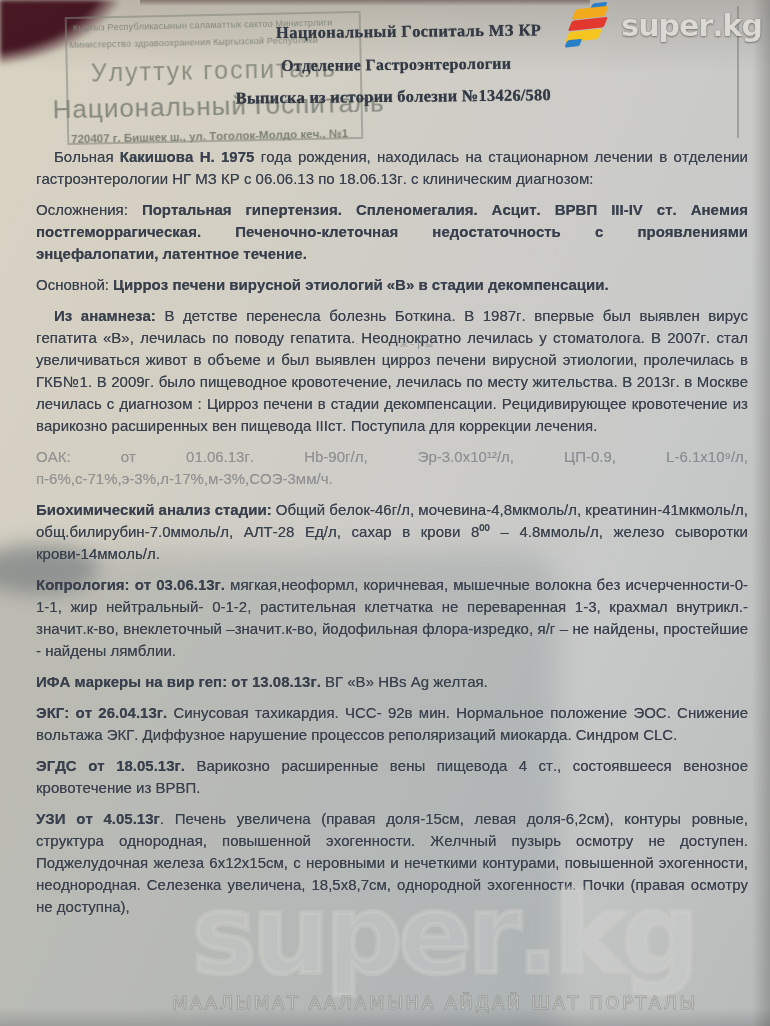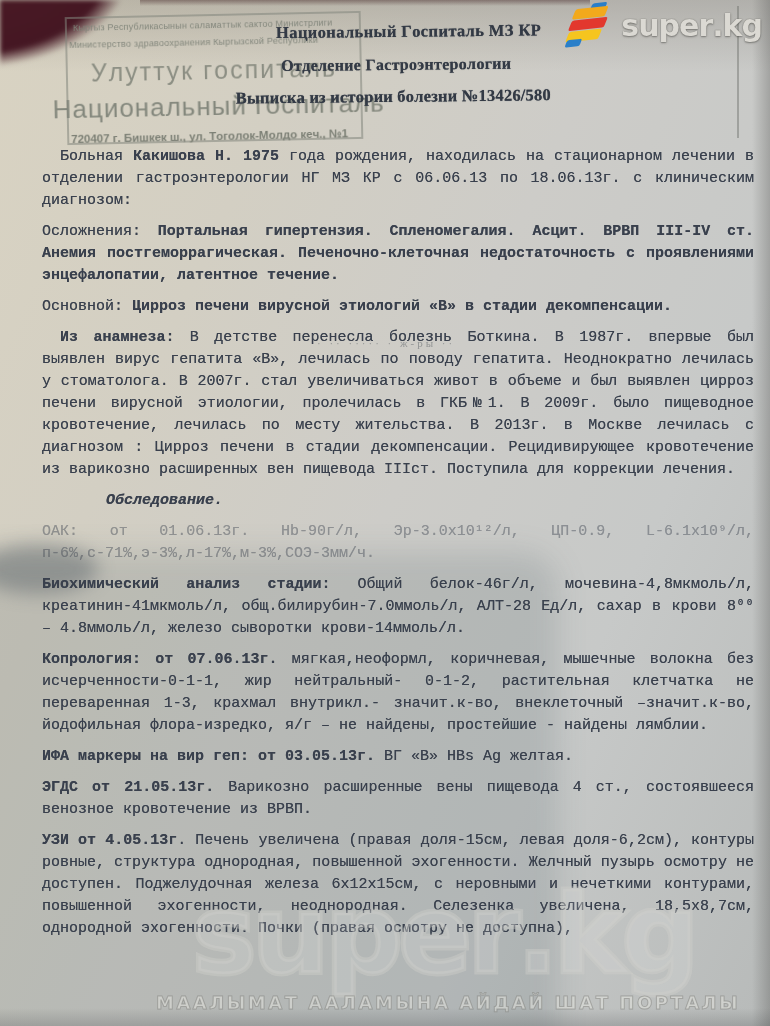--- a/index.html
+++ b/index.html
@@ -49,38 +49,38 @@
   .logo-stripe{position:absolute;height:10px;border-radius:2px;transform:skewX(-28deg);}
   .ls0{top:0;left:31px;width:15px;height:7px;}
   .ls1{top:4px;left:13px;width:33px;}
   .ls2{top:15px;left:8px;width:36px;}
   .ls3{top:26px;left:4px;width:33px;}
   .ls4{top:34px;left:2px;width:15px;height:7px;}
   .logo-text{font-family:"DejaVu Sans",sans-serif;font-weight:bold;font-size:30px;
     color:#dbd9d3;letter-spacing:-1px;
     text-shadow:0 1px 2px rgba(70,70,66,.55),0 0 1px rgba(90,90,85,.85);}
   
-  .doc-body{position:absolute;left:42px;top:146px;width:712px;z-index:2;
-    font-family:Liberation Mono, monospace;font-size:15px;line-height:22px;
+  .doc-body{position:absolute;left:36px;top:146px;width:712px;z-index:2;
+    font-family:Liberation Sans, sans-serif;font-size:15px;line-height:22px;
     color:#39404d;text-shadow:0 0 .6px rgba(57,64,77,.75);}
   .para{text-align:justify;margin:0 0 9px 0;}
   .para.indent{text-indent:18px;}
   .para.heading{text-indent:64px;font-style:italic;}
   .para .b{font-weight:bold;}
   .para.faded{opacity:.42;filter:blur(.55px);}
   .ghost-marks{position:absolute;left:295px;top:337px;z-index:1;font-size:11px;
     font-family:"Liberation Serif",serif;color:rgba(90,95,100,.5);
     letter-spacing:3px;filter:blur(.6px);margin-left:22px;}
   
   .watermark{position:absolute;inset:0;z-index:3;pointer-events:none;}
   .wm-main{position:absolute;left:192px;top:872px;font-family:"DejaVu Sans",sans-serif;
     font-weight:bold;font-size:108px;letter-spacing:-4px;
     color:rgba(255,255,255,.13);-webkit-text-stroke:5px rgba(208,208,202,.42);}
-  .wm-tagline{position:absolute;left:156px;top:992px;font-family:"DejaVu Sans",sans-serif;
-    font-weight:bold;font-size:18px;letter-spacing:2.5px;white-space:nowrap;
+  .wm-tagline{position:absolute;left:172px;top:992px;font-family:"DejaVu Sans",sans-serif;
+    font-weight:normal;font-size:18px;letter-spacing:2.5px;white-space:nowrap;
     color:rgba(232,231,226,.48);-webkit-text-stroke:1px rgba(118,118,112,.45);}
 </style>
 </head>
 <body>
 
 <div class="photo">
 
   <div class="top-shade"></div>
   <div class="corner-dark"></div>
   <div class="top-strip"></div>
@@ -112,26 +112,26 @@
     <div class="logo-text">super.kg</div>
   </div>
 
   <div class="ghost-marks">· ·· ····· · ж-ры ··</div>
 
   <div class="doc-body" id="paragraphs">
       <div class="para indent"><span>Больная </span><span class="b">Какишова Н. 1975 </span><span>года рождения, находилась на стационарном лечении в отделении гастроэнтерологии НГ МЗ КР с 06.06.13 по 18.06.13г. с клиническим диагнозом:</span></div>
       <div class="para"><span>Осложнения: </span><span class="b">Портальная гипертензия. Спленомегалия. Асцит. ВРВП III-IV ст. Анемия постгеморрагическая. Печеночно-клеточная недостаточность с проявлениями  энцефалопатии, латентное течение.</span></div>
       <div class="para"><span>Основной: </span><span class="b">Цирроз печени вирусной этиологий «В»  в стадии декомпенсации.</span></div>
       <div class="para indent"><span class="b">Из анамнеза: </span><span>В детстве перенесла болезнь Боткина. В 1987г. впервые был выявлен вирус гепатита «В», лечилась по поводу гепатита. Неоднократно лечилась у стоматолога. В 2007г. стал увеличиваться живот в объеме и был выявлен цирроз печени вирусной этиологии, пролечилась в ГКБ№1. В 2009г. было пищеводное кровотечение, лечилась по месту жительства. В 2013г. в Москве лечилась с диагнозом : Цирроз печени в стадии декомпенсации. Рецидивирующее кровотечение из варикозно расширенных вен пищевода IIIст.  Поступила для коррекции лечения.</span></div>
-      <div class="para heading"><span class="b">Обследование.</span></div>
       <div class="para faded"><span>ОАК:  от 01.06.13г.  Hb-90г/л,  Эр-3.0х10¹²/л,  ЦП-0.9,  L-6.1х10⁹/л,  п-6%,с-71%,э-3%,л-17%,м-3%,СОЭ-3мм/ч.</span></div>
       <div class="para"><span class="b">Биохимический анализ стадии: </span><span>Общий белок-46г/л, мочевина-4,8мкмоль/л, креатинин-41мкмоль/л, общ.билирубин-7.0ммоль/л, АЛТ-28 Ед/л, сахар в крови 8⁰⁰ – 4.8ммоль/л, железо сыворотки крови-14ммоль/л.</span></div>
-      <div class="para"><span class="b">Копрология: от 07.06.13г. </span><span>мягкая,неоформл, коричневая, мышечные волокна без исчерченности-0-1-1, жир нейтральный- 0-1-2, растительная клетчатка не переваренная 1-3, крахмал внутрикл.- значит.к-во, внеклеточный –значит.к-во, йодофильная флора-изредко, я/г – не найдены, простейшие - найдены лямблии.</span></div>
-      <div class="para"><span class="b">ИФА маркеры на вир геп: от 03.05.13г. </span><span>ВГ «В» HBs Ag желтая.</span></div>
-      <div class="para"><span class="b">ЭГДС  от  21.05.13г. </span><span>Варикозно расширенные   вены пищевода 4 ст.,  состоявшееся  венозное кровотечение из ВРВП.</span></div>
+      <div class="para"><span class="b">Копрология: от 03.06.13г. </span><span>мягкая,неоформл, коричневая, мышечные волокна без исчерченности-0-1-1, жир нейтральный- 0-1-2, растительная клетчатка не переваренная 1-3, крахмал внутрикл.- значит.к-во, внеклеточный –значит.к-во, йодофильная флора-изредко, я/г – не найдены, простейшие - найдены лямблии.</span></div>
+      <div class="para"><span class="b">ИФА маркеры на вир геп: от 13.08.13г. </span><span>ВГ «В» HBs Ag желтая.</span></div>
+      <div class="para"><span class="b">ЭКГ: от 26.04.13г. </span><span>Синусовая тахикардия. ЧСС- 92в мин. Нормальное положение ЭОС. Снижение вольтажа ЭКГ. Диффузное нарушение процессов реполяризаций миокарда. Синдром CLC.</span></div>
+      <div class="para"><span class="b">ЭГДС  от  18.05.13г. </span><span>Варикозно расширенные   вены пищевода 4 ст.,  состоявшееся  венозное кровотечение из ВРВП.</span></div>
       <div class="para"><span class="b">УЗИ от 4.05.13г</span><span>. Печень увеличена (правая доля-15см, левая доля-6,2см), контуры ровные, структура однородная, повышенной эхогенности. Желчный пузырь осмотру не доступен. Поджелудочная железа 6х12х15см, с неровными и нечеткими контурами, повышенной эхогенности, неоднородная. Селезенка увеличена, 18,5х8,7см, однородной эхогенности. Почки (правая осмотру не доступна),</span></div>
     </div>
 
   <div class="shadow-lower"></div>
   <div class="shadow-blob"></div>
 
   <div class="watermark">
     <div class="wm-main">super.kg</div>
     <div class="wm-tagline">МААЛЫМАТ ААЛАМЫНА АЙДАЙ ШАТ ПОРТАЛЫ</div>
   </div>

